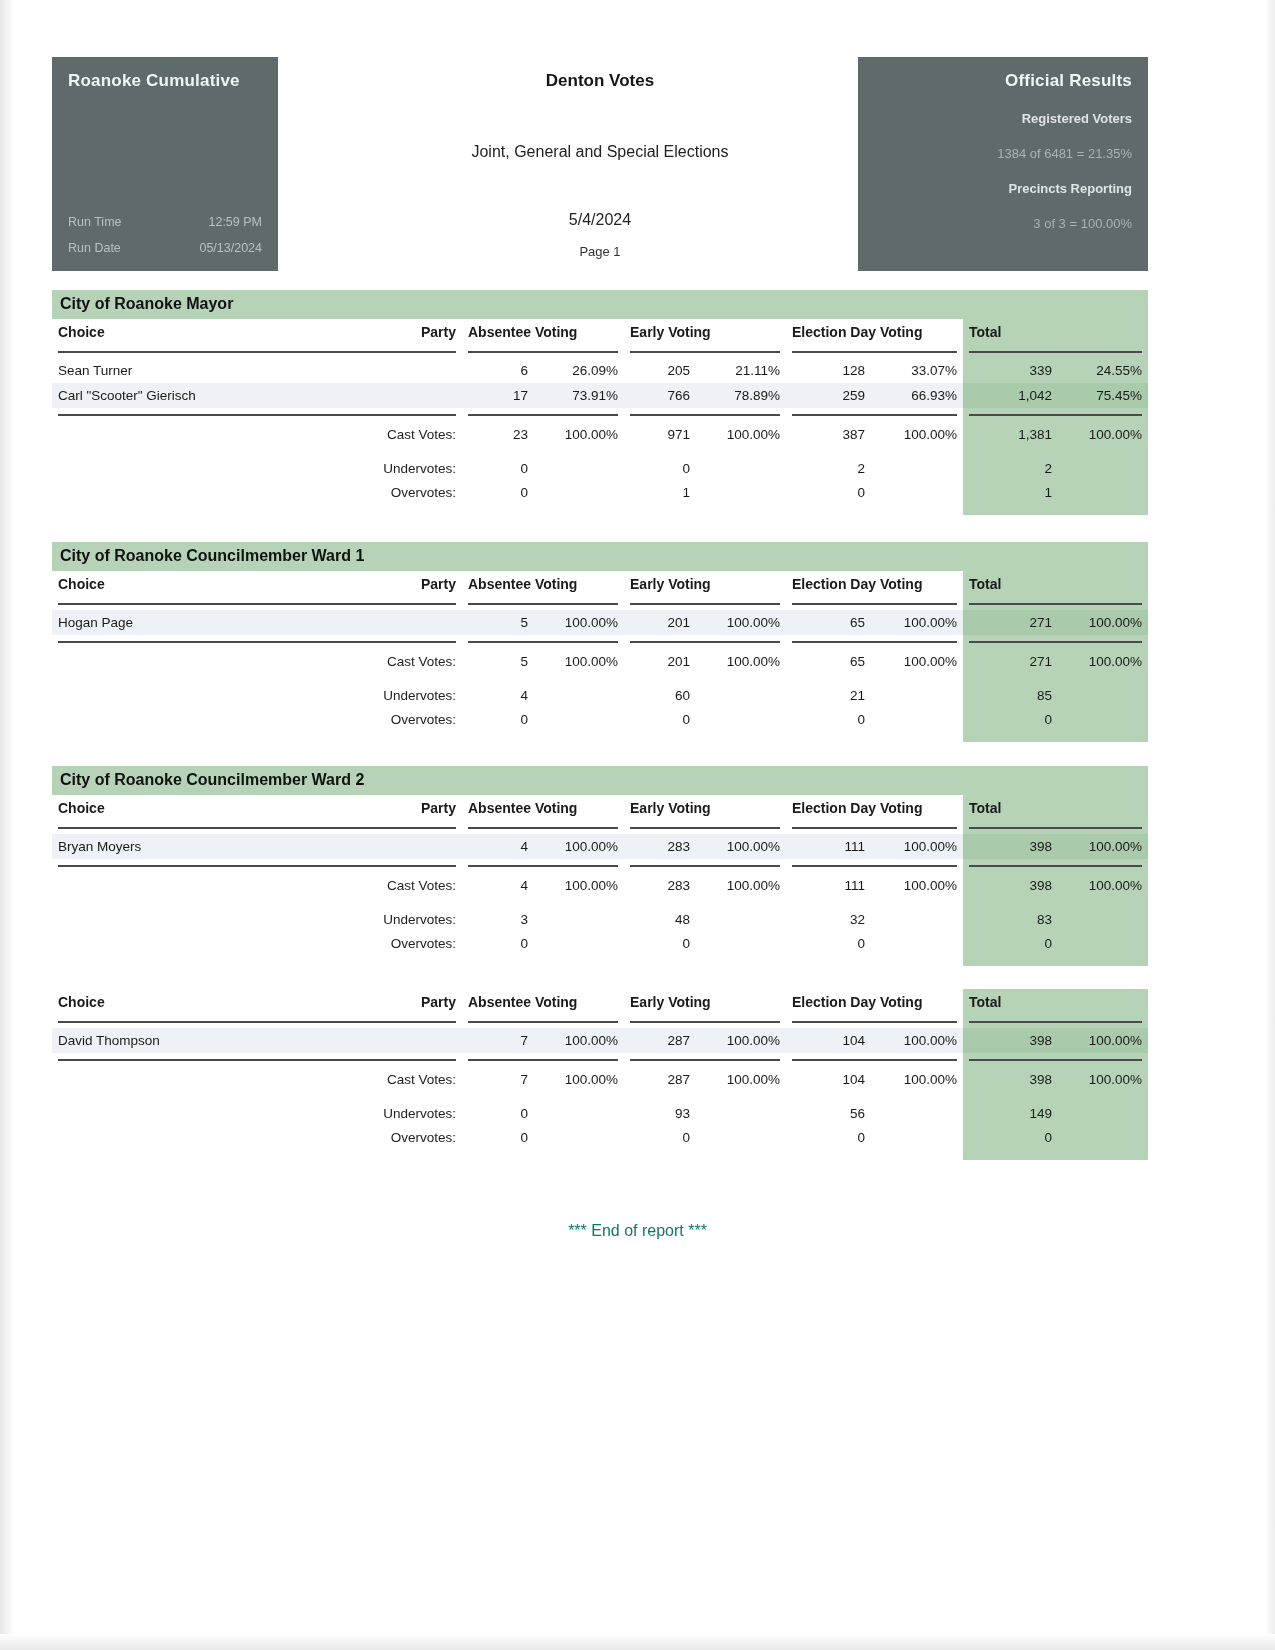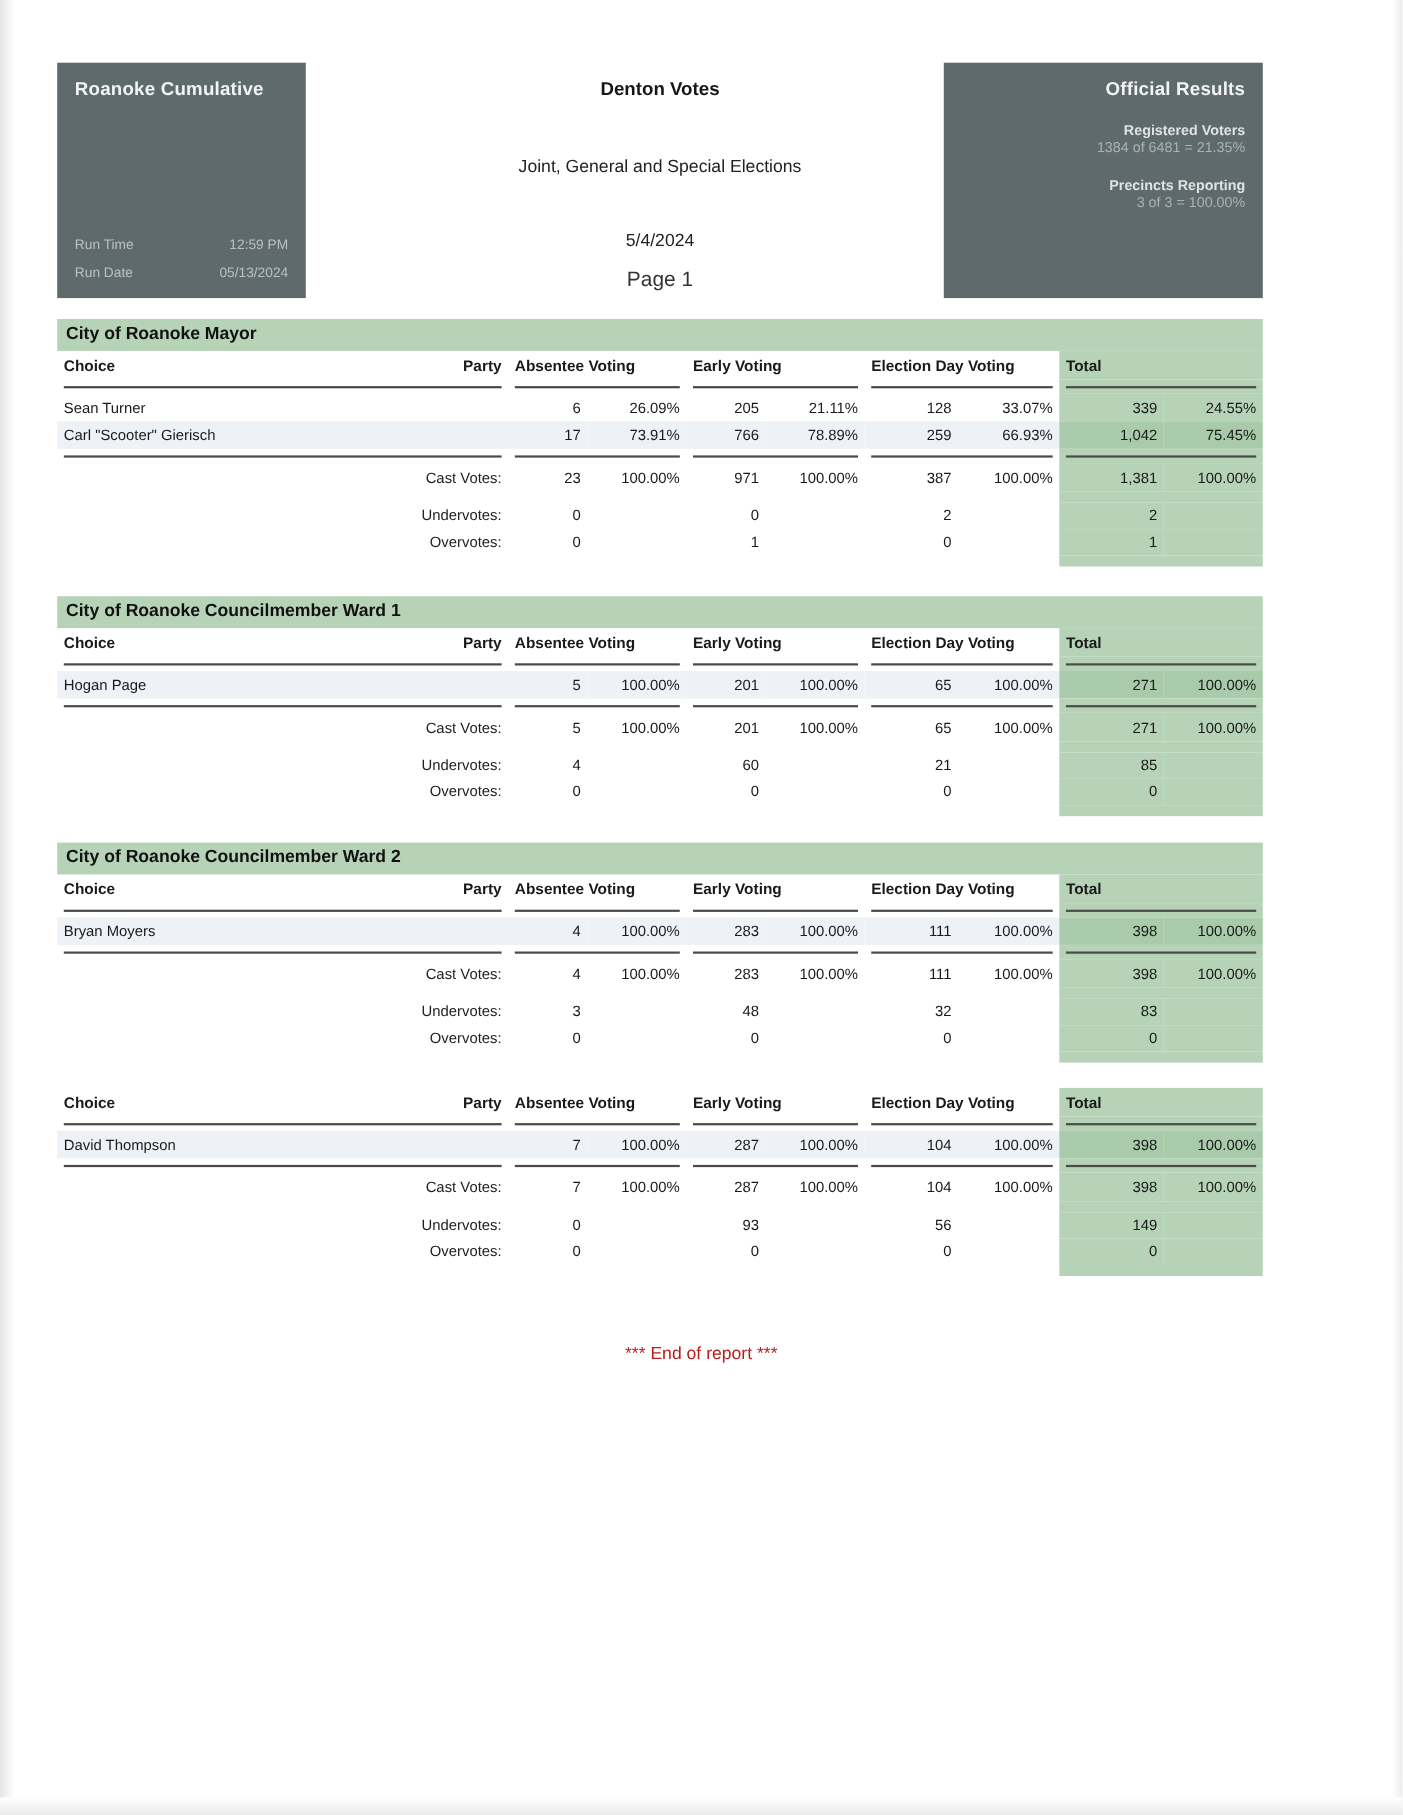--- a/index.html
+++ b/index.html
@@ -78,21 +78,21 @@
   }
   .hdr-sub-label {
     font-size: 13px;
     font-weight: bold;
     color: #dfe3e3;
     margin-top: 20px;
   }
   .hdr-sub-value {
     font-size: 13px;
     color: #aab2b3;
-    margin-top: 0;
+    margin-top: 20px;
   }
   .runrow {
     position: absolute;
     left: 16px;
     right: 16px;
     display: flex;
     justify-content: space-between;
     font-size: 12.5px;
     color: #b9c0c1;
   }
@@ -117,21 +117,21 @@
     font-size: 16px;
     margin-top: 52px;
     color: #222222;
   }
   .hdr-date {
     font-size: 16px;
     margin-top: 50px;
     color: #222222;
   }
   .hdr-page {
-    font-size: 19px;
+    font-size: 13px;
     margin-top: 15px;
     color: #333333;
   }
 
   
   .contest {
     position: absolute;
     left: 52px;
     width: 1096px;
   }
@@ -198,21 +198,21 @@
   tr.cast td { padding-top: 6px; }
   tr.under td, tr.over td { padding-top: 4px; }
 
   
   .footer {
     position: absolute;
     left: 0;
     width: 1275px;
     text-align: center;
     font-size: 16px;
-    color: #b91c1c;
+    color: #0f766e;
   }
 </style>
 </head>
 <body>
 
 <div class="page">
 
   <div class="scan-edge-left"></div>
   <div class="scan-edge-right"></div>
   <div class="scan-edge-bottom"></div>

